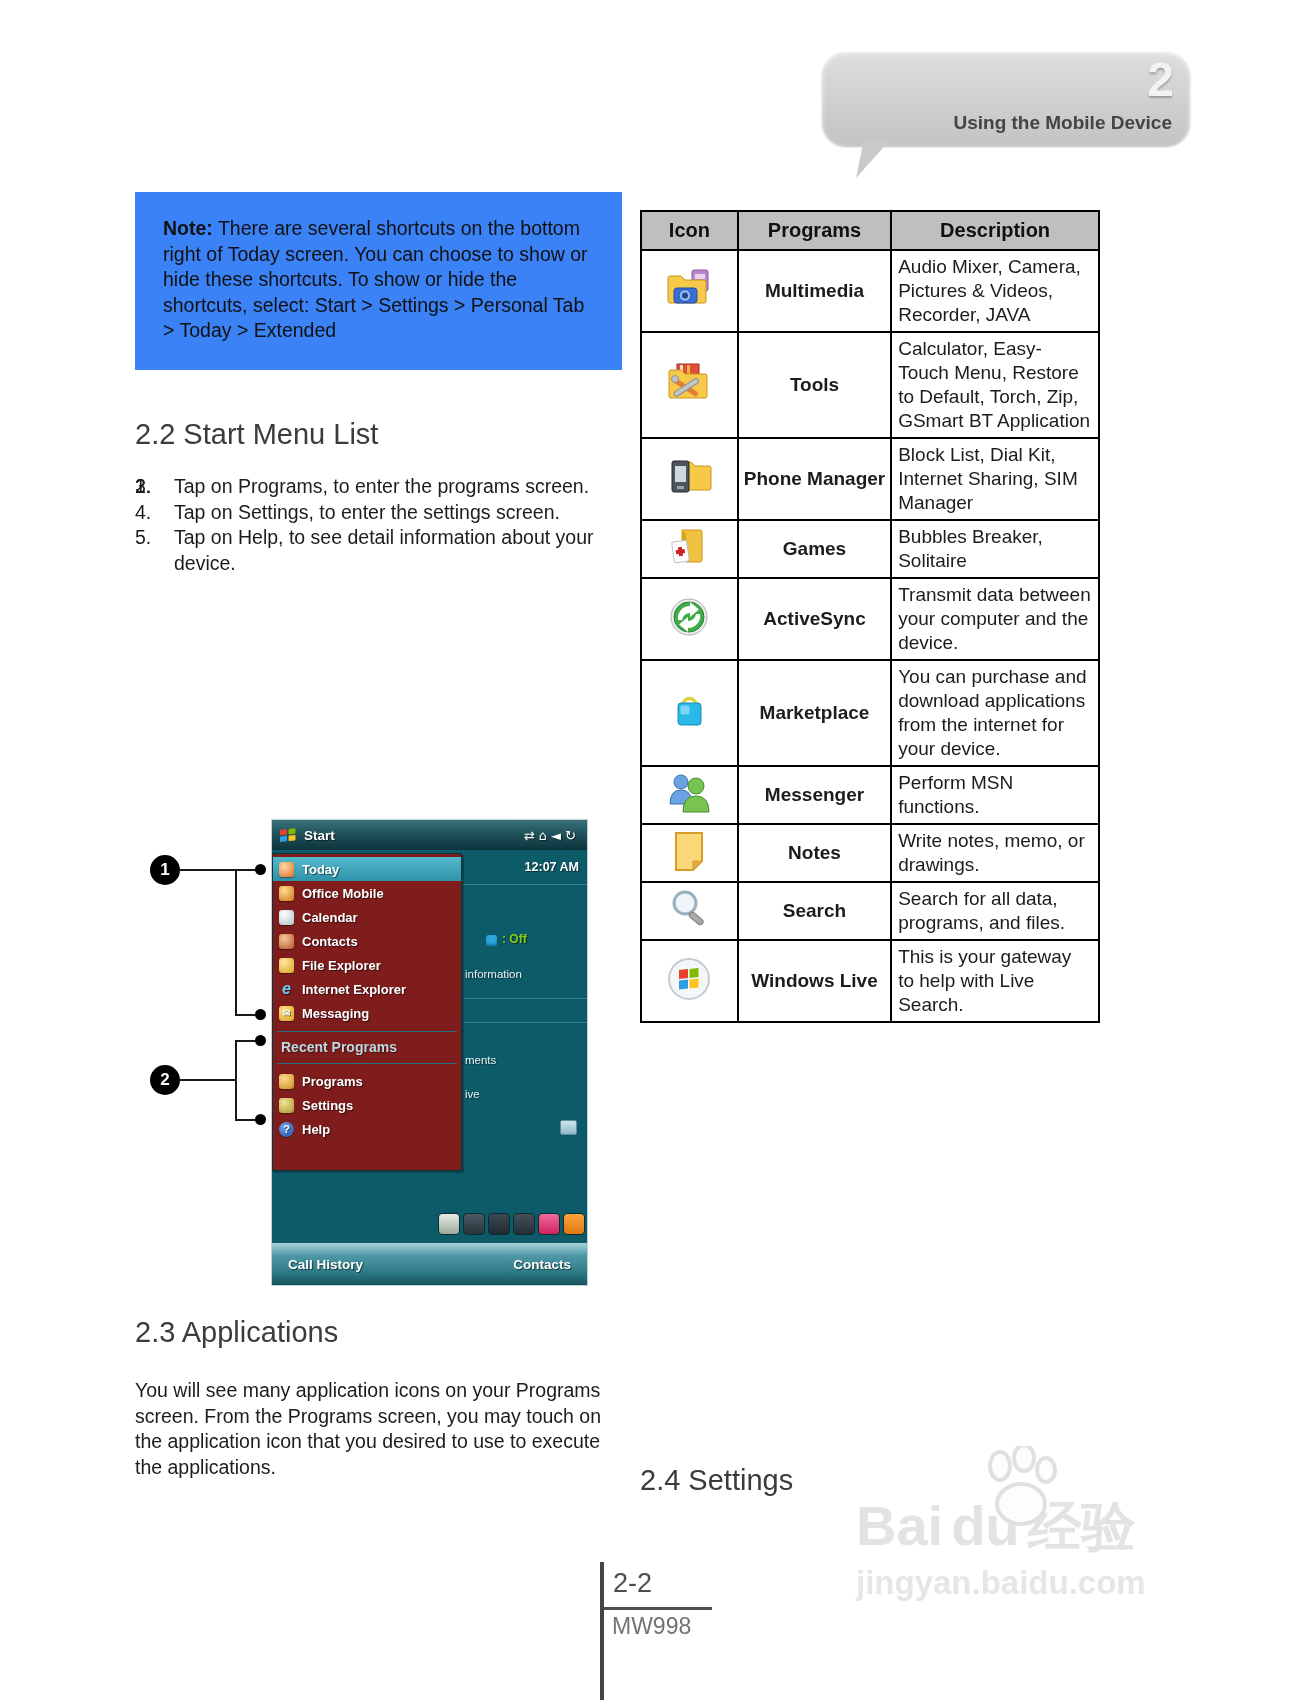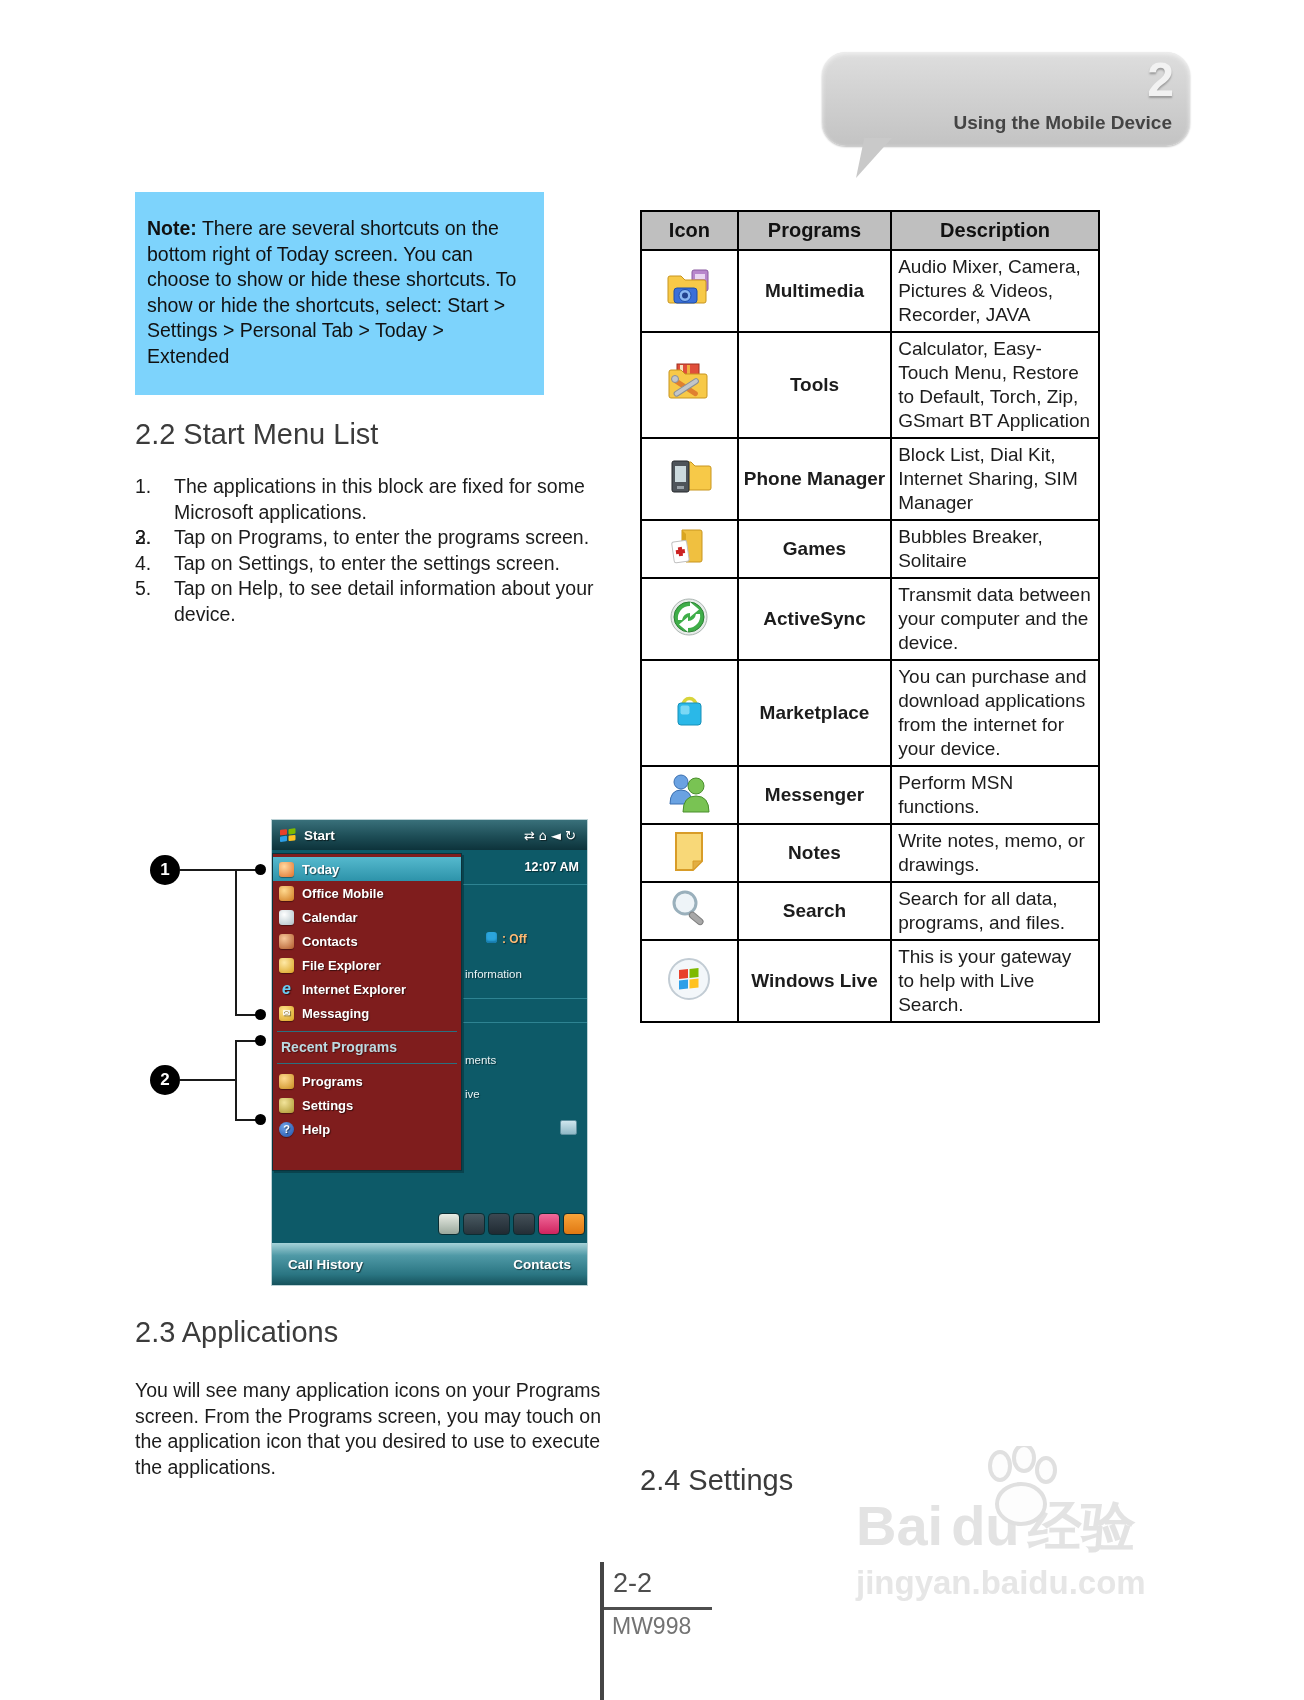--- a/index.html
+++ b/index.html
@@ -14,22 +14,22 @@
     background:linear-gradient(180deg,#dedede 0%,#cfcfcf 55%,#c3c3c3 100%);
     border-radius:24px; box-shadow:inset 0 2px 4px #f2f2f2, 0 1px 2px #bbb; }
   .bubble-tail { position:absolute; left:856px; top:138px; width:46px; height:40px;
     background:#c9c9c9; clip-path:polygon(18% 0, 78% 0, 0 100%); }
   .bubble-num { position:absolute; right:16px; top:0px; font-size:48px; font-weight:bold;
     color:#f2f2f2; text-shadow:0 2px 2px #9a9a9a; }
   .bubble-title { position:absolute; right:18px; bottom:12px; font-size:19px;
     font-weight:bold; color:#444; }
 
   
-  .notebox { position:absolute; left:135px; top:192px; width:409px;
-    background:#7dd3fc; padding:24px 26px 26px 12px;
+  .notebox { position:absolute; left:135px; top:192px; width:487px;
+    background:#3b82f6; padding:24px 26px 26px 28px;
     font-size:19.5px; line-height:25.5px; color:#111; }
   .notebox b { font-weight:bold; }
 
   
   .h2 { position:absolute; font-size:29px; font-weight:normal; color:#3b3b3b; }
   .h22 { left:135px; top:418px; }
   .h23 { left:135px; top:1316px; }
   .h24 { left:640px; top:1464px; }
   .olist { position:absolute; left:135px; top:474px; width:470px;
     font-size:19.5px; line-height:25.5px; }
@@ -47,22 +47,22 @@
     display:flex; align-items:center; padding:0 7px; color:#fff; }
   .startlabel { font-size:13.5px; font-weight:bold; margin-left:7px;
     text-shadow:1px 1px 1px rgba(0,0,0,.6); }
   .statusicons { margin-left:auto; font-family:"DejaVu Sans",sans-serif;
     font-size:13px; letter-spacing:4px; color:#fff; text-shadow:1px 1px 1px rgba(0,0,0,.5); }
   .ptime { position:absolute; right:8px; top:40px; font-size:12.5px; font-weight:bold;
     color:#fff; text-shadow:1px 1px 1px rgba(0,0,0,.5); }
   .rsep { position:absolute; left:191px; width:124px; height:1px; background:#2e8success; background:#2e8392; }
   .rfrag { position:absolute; left:193px; color:#e8f4f6; font-size:11.5px;
     text-shadow:1px 1px 1px rgba(0,0,0,.45); }
-  .btrow { position:absolute; left:214px; top:112px; display:flex; align-items:flex-start;
-    gap:5px; color:#fdba74; font-size:12px; font-weight:bold; text-shadow:1px 1px 1px rgba(0,0,0,.5); }
+  .btrow { position:absolute; left:214px; top:112px; display:flex; align-items:flex-end;
+    gap:5px; color:#84cc16; font-size:12px; font-weight:bold; text-shadow:1px 1px 1px rgba(0,0,0,.5); }
   .btdot { width:11px; height:11px; border-radius:3px; background:#2ba5dc;
     box-shadow:inset 0 -2px 2px #1678a8; }
   .searchbox { position:absolute; left:288px; top:300px; width:17px; height:15px;
     background:linear-gradient(180deg,#cfe6ee,#8fb8c6); border:1px solid #5e8f9e; border-radius:2px; }
 
   .menu { position:absolute; left:0; top:33px; width:190px; height:318px;
     background:#7f1d1d; border:1px solid #0a333c; box-shadow:2px 2px 0 rgba(0,0,0,.25);
     padding-top:3px; }
   .mrow { display:flex; align-items:center; gap:8px; height:24px; padding:0 6px;
     color:#fff; font-size:13px; font-weight:bold; text-shadow:1px 1px 1px rgba(0,0,0,.55); }
@@ -131,21 +131,21 @@
   <div class="bubble">
     <div class="bubble-num">2</div>
     <div class="bubble-title">Using the Mobile Device</div>
   </div>
   <div class="bubble-tail"></div>
 
   <div class="notebox"><b>Note:</b><span> There are several shortcuts on the bottom right of Today screen. You can choose to show or hide these shortcuts. To show or hide the shortcuts, select: Start &gt; Settings &gt; Personal Tab &gt; Today &gt; Extended</span></div>
 
   <div class="h2 h22">2.2 Start Menu List</div>
   <div class="olist">
-    <div class="oli"><span class="num">1.</span><span class="txt">The applications in this block are fixed for some Microsoft applications.</span></div>
+    <div class="oli"><span class="num">1.</span></div>
     <div class="oli"><span class="num">2.</span></div>
     <div class="oli"><span class="num">3.</span><span class="txt">Tap on Programs, to enter the programs screen.</span></div>
     <div class="oli"><span class="num">4.</span><span class="txt">Tap on Settings, to enter the settings screen.</span></div>
     <div class="oli"><span class="num">5.</span><span class="txt">Tap on Help, to see detail information about your device.</span></div>
   </div>
 
   <div class="figure">
 
     <div class="cnum" style="left:15px;top:50px;">1</div>
     <div class="cline" style="left:45px;top:64px;width:55px;height:2px;"></div>

